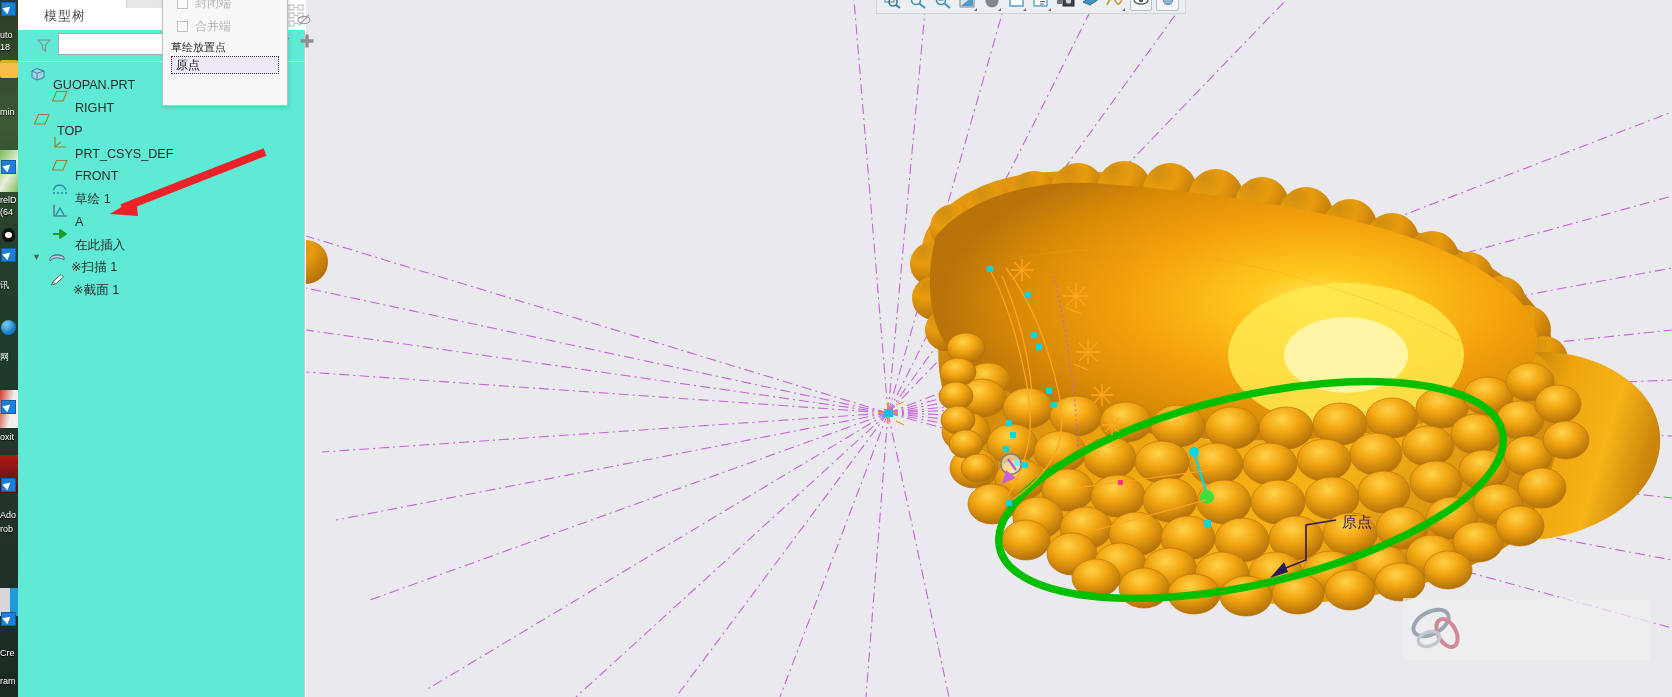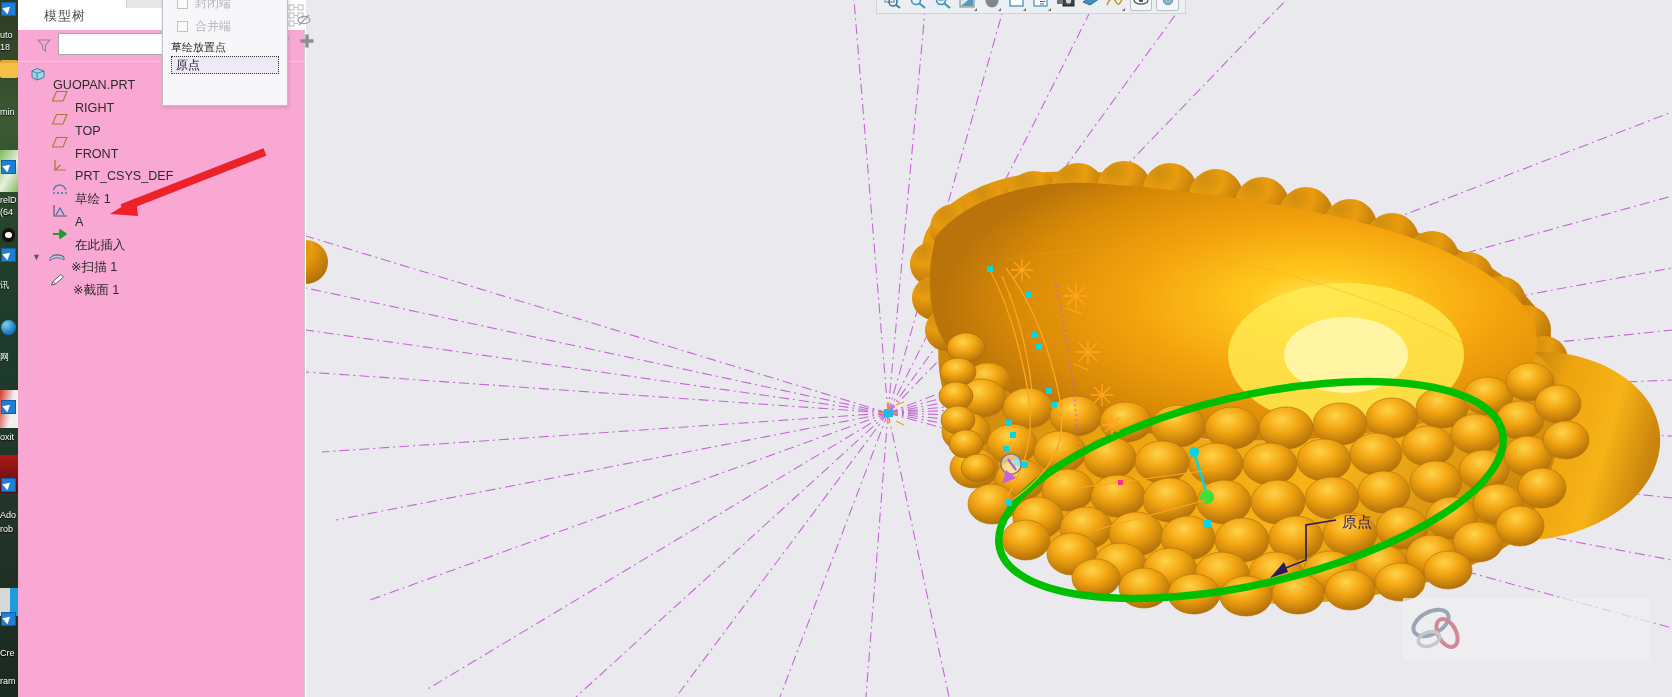--- a/index.html
+++ b/index.html
@@ -24,21 +24,21 @@
   .dfolder{position:absolute;left:0;width:18px;height:15px;background:#f3c14a;border-top:3px solid #e0a92f;border-radius:2px;}
   .dglobe{position:absolute;left:1px;width:15px;height:15px;border-radius:50%;background:radial-gradient(circle at 35% 30%,#7fd0f2,#1d7ec4 60%,#0b5c99);}
   .dpenguin{position:absolute;left:2px;width:13px;height:14px;border-radius:50% 50% 45% 45%;background:#111;}
   .dpenguin:after{content:"";position:absolute;left:3px;top:4px;width:7px;height:6px;background:#fff;border-radius:50%;}
   .dband{position:absolute;left:0;width:18px;}
 
   
   .app{position:absolute;left:18px;top:0;width:1654px;height:697px;background:#ffffff;overflow:hidden;}
 
   
-  .tree-panel{position:absolute;left:0;top:0;width:287px;height:697px;background:#f9a8d4;
+  .tree-panel{position:absolute;left:0;top:0;width:287px;height:697px;background:#5eead4;
               border-right:1px solid #c8c8c8;box-sizing:border-box;}
   .tree-header{position:absolute;left:0;top:0;width:287px;height:30px;background:#ffffff;}
   .tree-title{position:absolute;left:26px;top:7px;font-size:13px;color:#4c4c4c;letter-spacing:1px;}
   .tree-tabstub{position:absolute;left:108px;top:0;width:58px;height:8px;background:#e7e7ea;border-left:1px solid #d2d2d6;border-right:1px solid #d2d2d6;}
   .filter-row{position:absolute;left:0;top:30px;width:287px;height:30px;}
   .filter-icon{position:absolute;left:18px;top:7px;width:16px;height:16px;}
   .filter-box{position:absolute;left:40px;top:3px;width:127px;height:22px;background:#fff;border:1px solid #a9a9a9;box-sizing:border-box;}
   .filter-box input{width:100%;height:100%;border:0;outline:0;background:transparent;font-size:12px;padding:0 4px;box-sizing:border-box;font-family:inherit;}
   .tree-sep{position:absolute;left:0;top:61px;width:287px;height:1px;background:#d6d6d6;}
 
@@ -516,46 +516,46 @@
 
         <div class="tnode" style="padding-left:34px">
           <span class="ico">
             <svg width="16" height="13" viewBox="0 0 16 13">
                 <path d="M4.5,1.5 H15 L11,11 H0.5 Z" fill="none" stroke="#a07c2e" stroke-width="1.1"></path>
               </svg>
           </span>
           <span class="lbl">RIGHT</span>
         </div>
 
-        <div class="tnode" style="padding-left:34px">
+        <div class="tnode" style="padding-left:16px">
           <span class="ico">
             <svg width="16" height="13" viewBox="0 0 16 13">
                 <path d="M4.5,1.5 H15 L11,11 H0.5 Z" fill="none" stroke="#a07c2e" stroke-width="1.1"></path>
               </svg>
           </span>
           <span class="lbl">TOP</span>
-        </div>
-
-        <div class="tnode" style="padding-left:34px">
-          <span class="ico">
-            <svg width="16" height="13" viewBox="0 0 16 13">
-                <path d="M4.5,1.5 H15 L11,11 H0.5 Z" fill="none" stroke="#a07c2e" stroke-width="1.1"></path>
-              </svg>
-          </span>
-          <span class="lbl">FRONT</span>
         </div>
 
         <div class="tnode" style="padding-left:34px">
           <span class="ico">
             <svg width="16" height="14" viewBox="0 0 16 14">
               <path d="M3,1 V11 H14" fill="none" stroke="#a07c2e" stroke-width="1.2"></path>
               <path d="M3,11 L8.5,6" fill="none" stroke="#a07c2e" stroke-width="1.2"></path>
             </svg>
           </span>
           <span class="lbl">PRT_CSYS_DEF</span>
+        </div>
+
+        <div class="tnode" style="padding-left:34px">
+          <span class="ico">
+            <svg width="16" height="13" viewBox="0 0 16 13">
+                <path d="M4.5,1.5 H15 L11,11 H0.5 Z" fill="none" stroke="#a07c2e" stroke-width="1.1"></path>
+              </svg>
+          </span>
+          <span class="lbl">FRONT</span>
         </div>
 
         <div class="tnode" style="padding-left:34px">
           <span class="ico">
             <svg width="16" height="14" viewBox="0 0 16 14">
               <path d="M1.5,9 C3.5,2.5 11.5,2.5 14,9" fill="none" stroke="#2e7fb0" stroke-width="1.3"></path>
               <g fill="#2e7fb0">
                   <circle cx="2" cy="12" r="1"></circle>
                   <circle cx="6" cy="12" r="1"></circle>
                   <circle cx="10" cy="12" r="1"></circle>

